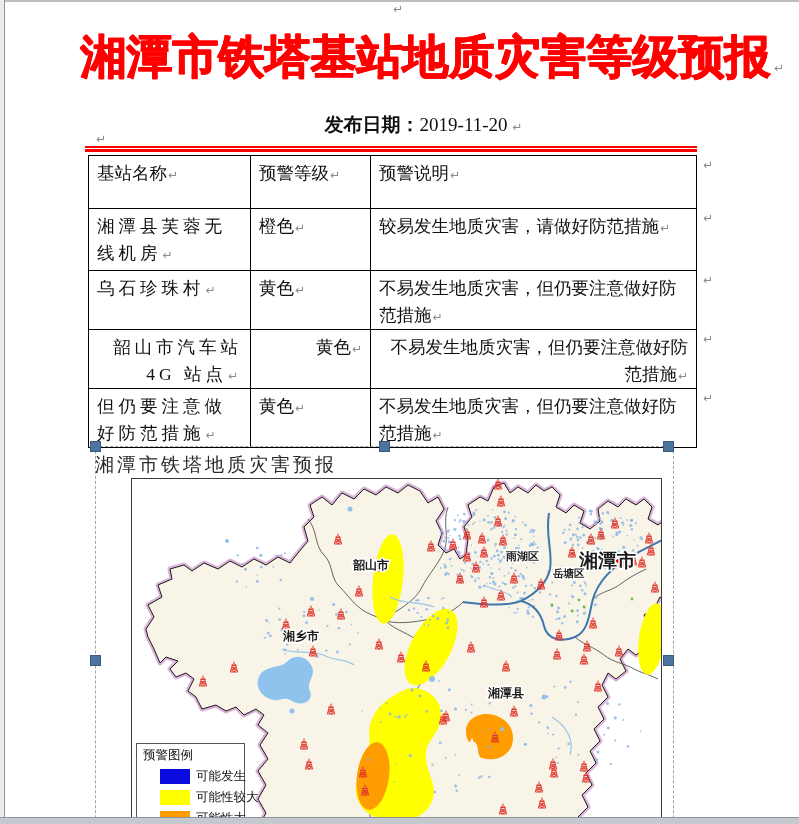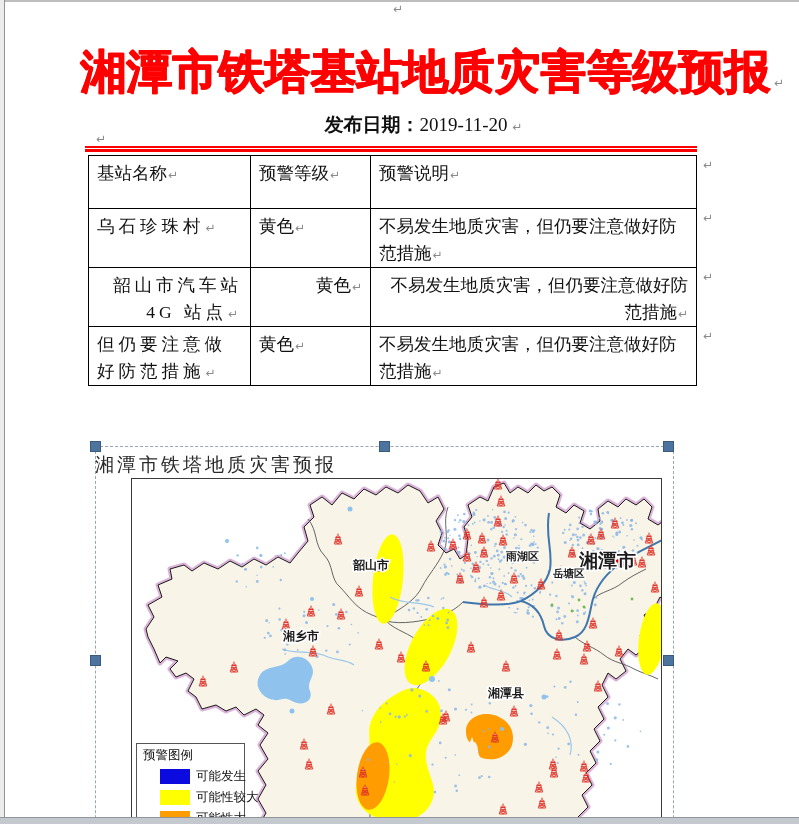--- a/index.html
+++ b/index.html
@@ -7,21 +7,21 @@
         font-family:"Liberation Serif",serif;}
   .abs{position:absolute;}
   
   #top-edge{left:0;top:0;width:799px;height:2px;background:#bdbdbd;}
   #left-edge{left:0;top:0;width:4px;height:824px;background:#ececec;border-right:1px solid #939393;}
   #bottom-bar{left:0;top:817px;width:799px;height:7px;background:#c3c9cf;border-top:1px solid #8f959b;z-index:50;}
   .pmark{color:#8a8a8a;font-size:12px;font-family:"DejaVu Sans",sans-serif;line-height:1;}
   
   #doc-title{left:80px;top:26px;width:630px;text-align:center;color:#fe0000;
      font-family:"Liberation Sans",sans-serif;font-weight:900;font-size:46px;letter-spacing:0px;
-     text-shadow:1px 0 0 #fe0000,0 1px 0 #fe0000,1px 1px 0 #fe0000; white-space:nowrap;margin-top:15px;}
+     text-shadow:1px 0 0 #fe0000,0 1px 0 #fe0000,1px 1px 0 #fe0000; white-space:nowrap;}
   #doc-title .pmark{text-shadow:none;font-weight:400;margin-left:4px;}
   #date-line{left:0;top:112px;width:799px;text-align:center;font-size:19px;color:#111;margin-left:24px;}
   #date-line .lbl{font-weight:bold;}
   #pre-rule-mark{left:96px;top:133px;}
   #red-rule{left:85px;top:146px;width:612px;}
   #red-rule .thin{height:1.5px;background:#ff0000;}
   #red-rule .gap{height:1px;background:#fff;}
   #red-rule .thick{height:3.5px;background:#ff0000;}
   
   #warn-table{left:88px;top:155px;width:608px;border-collapse:collapse;table-layout:fixed;}
@@ -73,20 +73,25 @@
     <colgroup>
         <col class="c1">
         <col class="c2">
         <col class="c3">
       </colgroup>
     <tbody>
         <tr class="hrow">
       <td><span>基站名称</span><span class="pmark">↵</span></td>
       <td><span>预警等级</span><span class="pmark">↵</span></td>
       <td><span>预警说明</span><span class="pmark">↵</span><span class="pmark rowmark">↵</span></td>
+    </tr>
+    <tr class="r0">
+      <td class="station"><span>湘潭县芙蓉无线机房</span><span class="pmark">↵</span></td>
+      <td><span>橙色</span><span class="pmark">↵</span></td>
+      <td><span>较易发生地质灾害，请做好防范措施</span><span class="pmark">↵</span><span class="pmark rowmark">↵</span></td>
     </tr>
     <tr class="r1">
       <td class="station"><span>乌石珍珠村</span><span class="pmark">↵</span></td>
       <td><span>黄色</span><span class="pmark">↵</span></td>
       <td><span>不易发生地质灾害，但仍要注意做好防范措施</span><span class="pmark">↵</span><span class="pmark rowmark">↵</span></td>
     </tr>
     <tr class="r2">
       <td class="station"><span>韶山市汽车站 4G 站点</span><span class="pmark">↵</span></td>
       <td><span>黄色</span><span class="pmark">↵</span></td>
       <td><span>不易发生地质灾害，但仍要注意做好防范措施</span><span class="pmark">↵</span><span class="pmark rowmark">↵</span></td>

